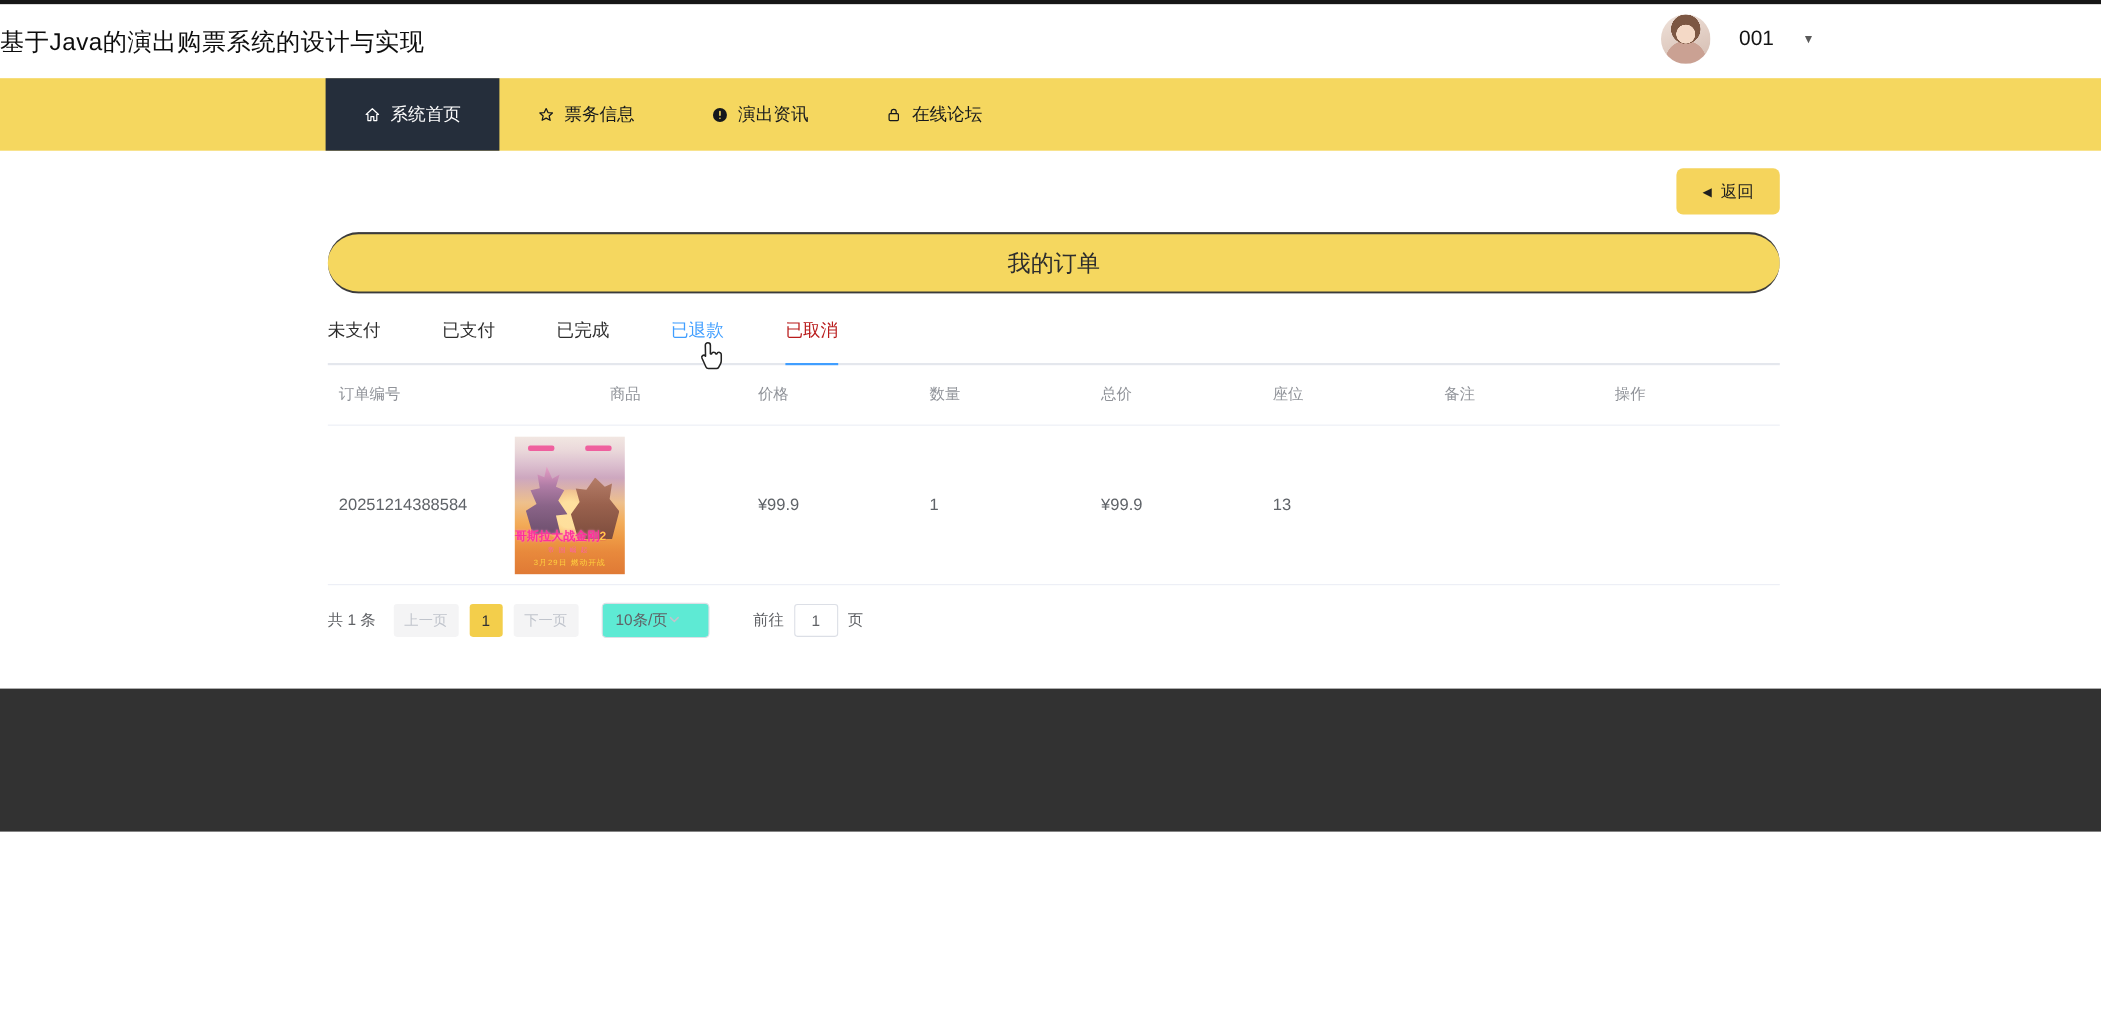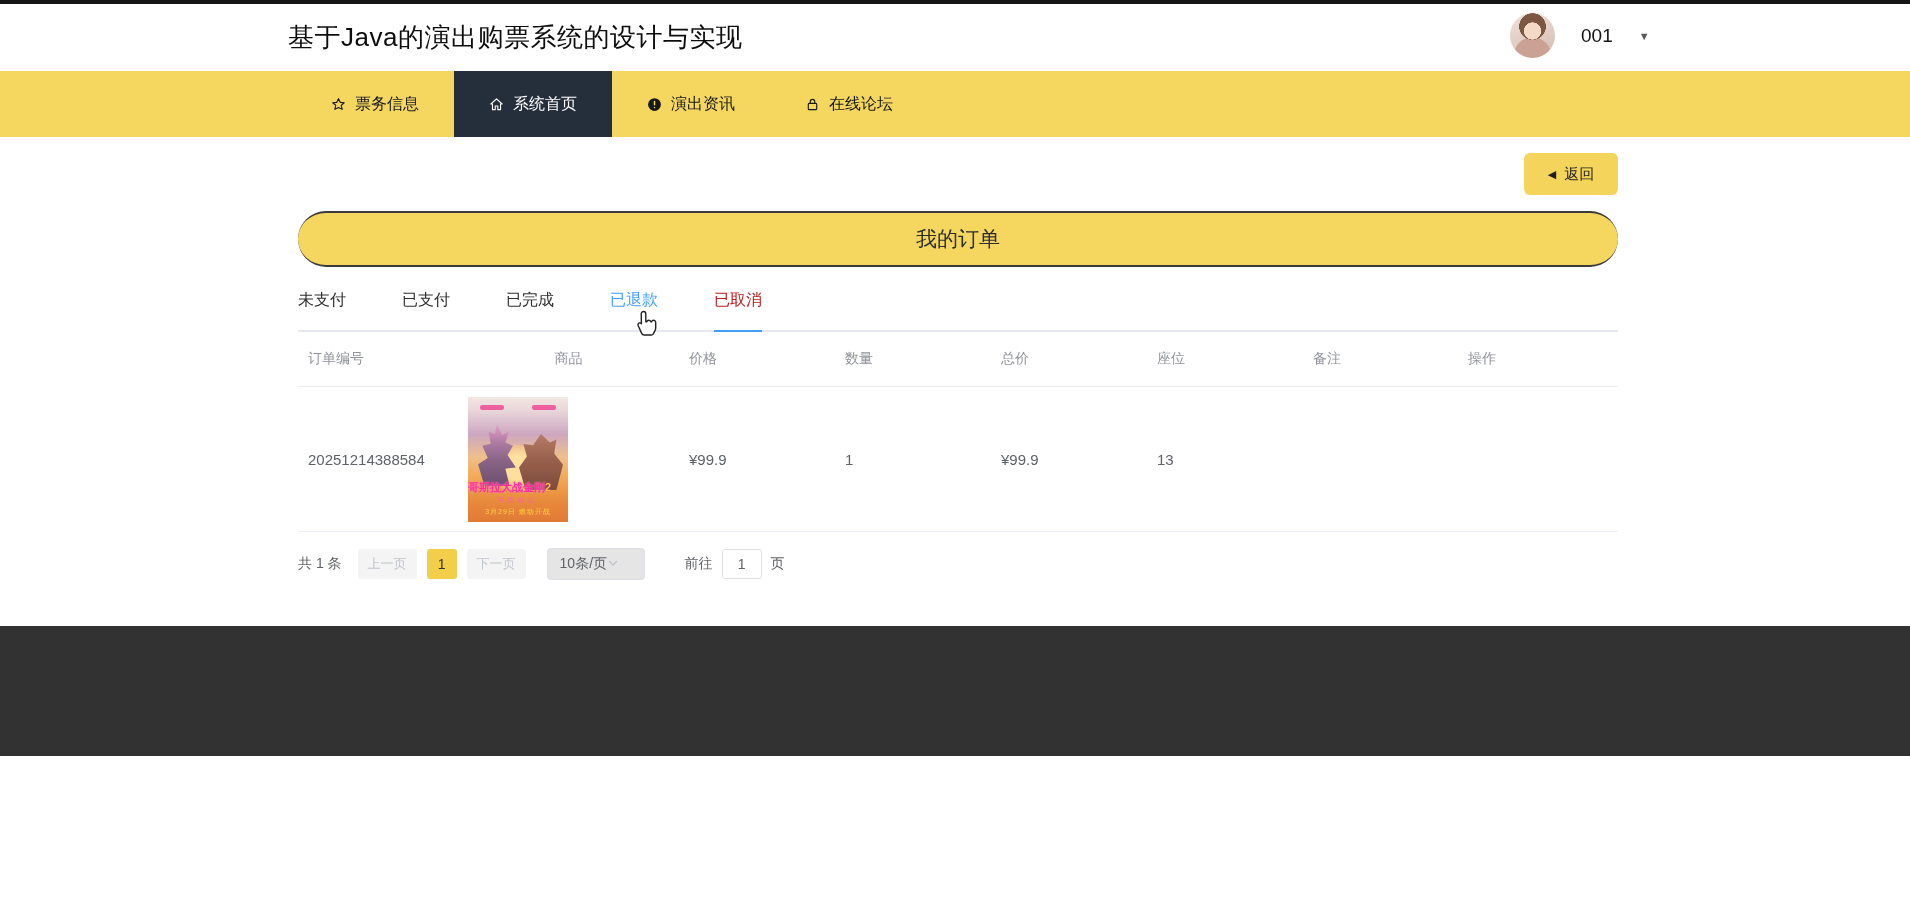--- a/index.html
+++ b/index.html
@@ -5,21 +5,21 @@
   * { box-sizing: border-box; margin: 0; padding: 0; }
   html,body { width:1910px; height:918px; }
   body {
     font-family: "Liberation Sans", "DejaVu Sans", sans-serif;
     background:#fff; position:relative; overflow:hidden;
   }
   .top-strip { height:4px; background:#161616; }
 
   
   .site-header { height:67px; background:#fff; display:flex; align-items:center; position:relative; }
-  .site-title { margin-left:288px; font-size:26px; color:#0d0d0d; letter-spacing:.5px; }
+  .site-title { font-size:22px; color:#0d0d0d; letter-spacing:.5px; }
   .user-chip { position:absolute; left:1510px; top:9px; display:flex; align-items:center; gap:26px; cursor:pointer; }
   .avatar { width:45px; height:45px; border-radius:50%; overflow:hidden; flex:none;
     background:
       radial-gradient(circle at 50% 40%, #f4d9c6 0 24%, rgba(0,0,0,0) 25%),
       radial-gradient(circle at 50% 30%, #7c5743 0 34%, rgba(0,0,0,0) 35%),
       radial-gradient(circle at 50% 95%, #caa193 0 38%, rgba(0,0,0,0) 39%),
       linear-gradient(160deg,#efe2da 0%,#e3d0c6 45%,#d3bbb0 100%);
   }
   .username { font-size:19px; color:#141414; }
   .caret { font-size:11px; color:#5a5a5a; }
@@ -84,21 +84,21 @@
 
   
   .pagination { display:flex; align-items:center; margin-top:16px; font-size:14px; color:#606266; }
   .pg-total { margin-right:16px; }
   .pg-btn { height:30px; padding:0 10px; border:none; border-radius:3px; background:#f4f4f5;
     color:#C0C4CC; font-size:13px; font-family:inherit; }
   .pg-page { min-width:30px; height:30px; margin-left:10px; border-radius:3px; background:#F3CE4B;
     color:#303133; font-size:14px; display:flex; align-items:center; justify-content:center; cursor:pointer; }
   .pg-next { margin-left:10px; }
   .pg-select { margin-left:21px; width:98px; height:32px; border:1px solid #DCDFE6; border-radius:4px;
-    background:#e5e5e5; display:flex; align-items:center; justify-content:flex-start; padding:0 8px 0 12px;
+    background:#5eead4; display:flex; align-items:center; justify-content:flex-start; padding:0 8px 0 12px;
     color:#606266; cursor:pointer; }
   .pg-goto { margin-left:40px; display:flex; align-items:center; gap:9px; }
   .pg-input { width:40px; height:30px; border:1px solid #DCDFE6; border-radius:3px; text-align:center;
     font-size:14px; color:#606266; font-family:inherit; }
 
   .footer { margin-top:46px; height:130px; background:#323232; }
 
   .cursor { position:absolute; left:634px; top:310px; width:24px; height:30px; pointer-events:none; }
 </style>
 </head>
@@ -109,35 +109,35 @@
 <div class="site-header">
   <div class="site-title">基于Java的演出购票系统的设计与实现</div>
   <div class="user-chip">
     <div class="avatar"></div>
     <span class="username">001</span>
     <span class="caret">▼</span>
   </div>
 </div>
 
 <div class="nav">
+  <div class="nav-item active">
+    <span>
+      <svg width="15" height="15" viewBox="0 0 16 16">
+          <path d="M8 2 L14 7.5 H12.3 V13.5 H9.4 V9.6 H6.6 V13.5 H3.7 V7.5 H2 Z" fill="none" stroke="currentColor" stroke-width="1.2" stroke-linejoin="round"></path>
+        </svg>
+    </span>
+    <span>系统首页</span>
+  </div>
   <div class="nav-item">
     <span>
       <svg width="15" height="15" viewBox="0 0 16 16">
           <path d="M8 1.8 l1.8 3.9 4.3.4 -3.2 2.9 1 4.2 L8 11.1 4.1 13.2 l1-4.2 -3.2-2.9 4.3-.4 z" fill="none" stroke="currentColor" stroke-width="1.2" stroke-linejoin="round"></path>
         </svg>
     </span>
     <span>票务信息</span>
-  </div>
-  <div class="nav-item active">
-    <span>
-      <svg width="15" height="15" viewBox="0 0 16 16">
-          <path d="M8 2 L14 7.5 H12.3 V13.5 H9.4 V9.6 H6.6 V13.5 H3.7 V7.5 H2 Z" fill="none" stroke="currentColor" stroke-width="1.2" stroke-linejoin="round"></path>
-        </svg>
-    </span>
-    <span>系统首页</span>
   </div>
   <div class="nav-item">
     <span>
       <svg width="15" height="15" viewBox="0 0 16 16">
           <circle cx="8" cy="8" r="6.8" fill="currentColor"></circle>
           <rect x="7.2" y="4" width="1.6" height="5" rx="0.8" fill="#F5D75F"></rect>
           <rect x="7.2" y="10.4" width="1.6" height="1.6" rx="0.8" fill="#F5D75F"></rect>
         </svg>
     </span>
     <span>演出资讯</span>

